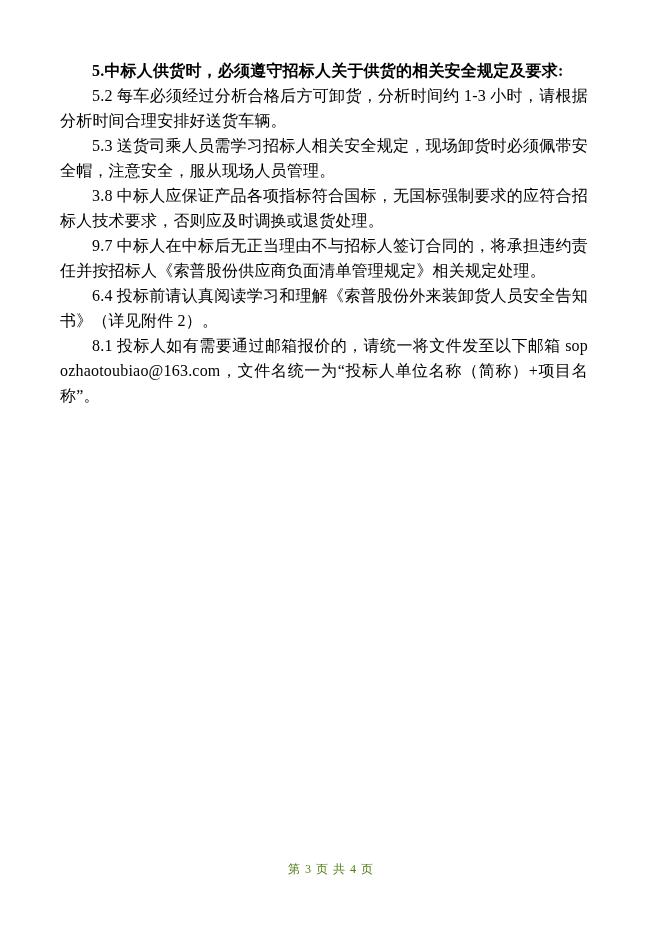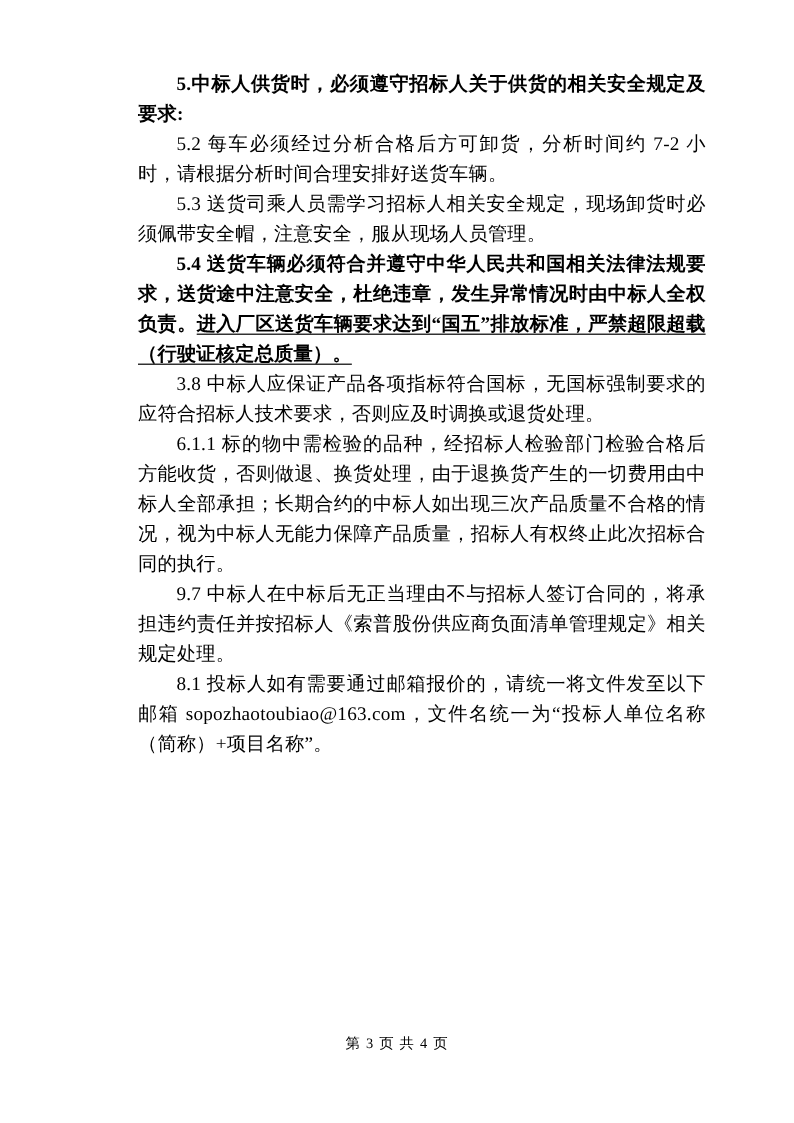--- a/index.html
+++ b/index.html
@@ -8,21 +8,21 @@
     background: #ffffff;
   }
   .page {
     position: relative;
     width: 662px;
     height: 936px;
     background: #ffffff;
     color: #000000;
     font-family: "Liberation Serif", "DejaVu Serif", serif;
     box-sizing: border-box;
-    padding: 58px 74px 0 115px;
+    padding: 58px 74px 0 60px;
     overflow: hidden;
   }
   .doc-body {
     width: 100%;
   }
   .para {
     margin: 0;
     font-size: 16px;
     line-height: 25px;
     text-align: justify;
@@ -40,34 +40,33 @@
     text-decoration: underline;
     text-underline-offset: 3px;
   }
   .page-footer {
     position: absolute;
     left: 0;
     right: 0;
     bottom: 58px;
     text-align: center;
     font-size: 12px;
-    color: #000000;
+    color: #4d7c0f;
     letter-spacing: 1px;
   }
 </style>
 </head>
 <body>
 
 <div class="page">
   <div class="doc-body" id="doc-body">
       <p class="para heading"><span class="run bold">5.中标人供货时，必须遵守招标人关于供货的相关安全规定及要求:</span></p>
-      <p class="para body"><span class="run">5.2 每车必须经过分析合格后方可卸货，分析时间约 7-2 小时，请根据分析时间合理安排好送货车辆。</span></p>
+      <p class="para body"><span class="run">5.2 每车必须经过分析合格后方可卸货，分析时间约 1-3 小时，请根据分析时间合理安排好送货车辆。</span></p>
       <p class="para body"><span class="run">5.3 送货司乘人员需学习招标人相关安全规定，现场卸货时必须佩带安全帽，注意安全，服从现场人员管理。</span></p>
-      <p class="para body"><span class="run bold">5.4 送货车辆必须符合并遵守中华人民共和国相关法律法规要求，送货途中注意安全，杜绝违章，发生异常情况时由中标人全权负责。</span><span class="run bold underline">进入厂区送货车辆要求达到“国五”排放标准，严禁超限超载（行驶证核定总质量）。</span></p>
       <p class="para body"><span class="run">3.8 中标人应保证产品各项指标符合国标，无国标强制要求的应符合招标人技术要求，否则应及时调换或退货处理。</span></p>
-      <p class="para body"><span class="run">6.1.1 标的物中需检验的品种，经招标人检验部门检验合格后方能收货，否则做退、换货处理，由于退换货产生的一切费用由中标人全部承担；长期合约的中标人如出现三次产品质量不合格的情况，视为中标人无能力保障产品质量，招标人有权终止此次招标合同的执行。</span></p>
       <p class="para body"><span class="run">9.7 中标人在中标后无正当理由不与招标人签订合同的，将承担违约责任并按招标人《索普股份供应商负面清单管理规定》相关规定处理。</span></p>
+      <p class="para body"><span class="run">6.4 投标前请认真阅读学习和理解《索普股份外来装卸货人员安全告知书》（详见附件 2）。</span></p>
       <p class="para body"><span class="run">8.1 投标人如有需要通过邮箱报价的，请统一将文件发至以下邮箱 </span><span class="run">sopozhaotoubiao@163.com</span><span class="run">，文件名统一为“投标人单位名称（简称）+项目名称”。</span></p>
     </div>
   <div class="page-footer">
     <span>第 3 页 共 4 页</span>
   </div>
 </div>
 
 </body></html>

